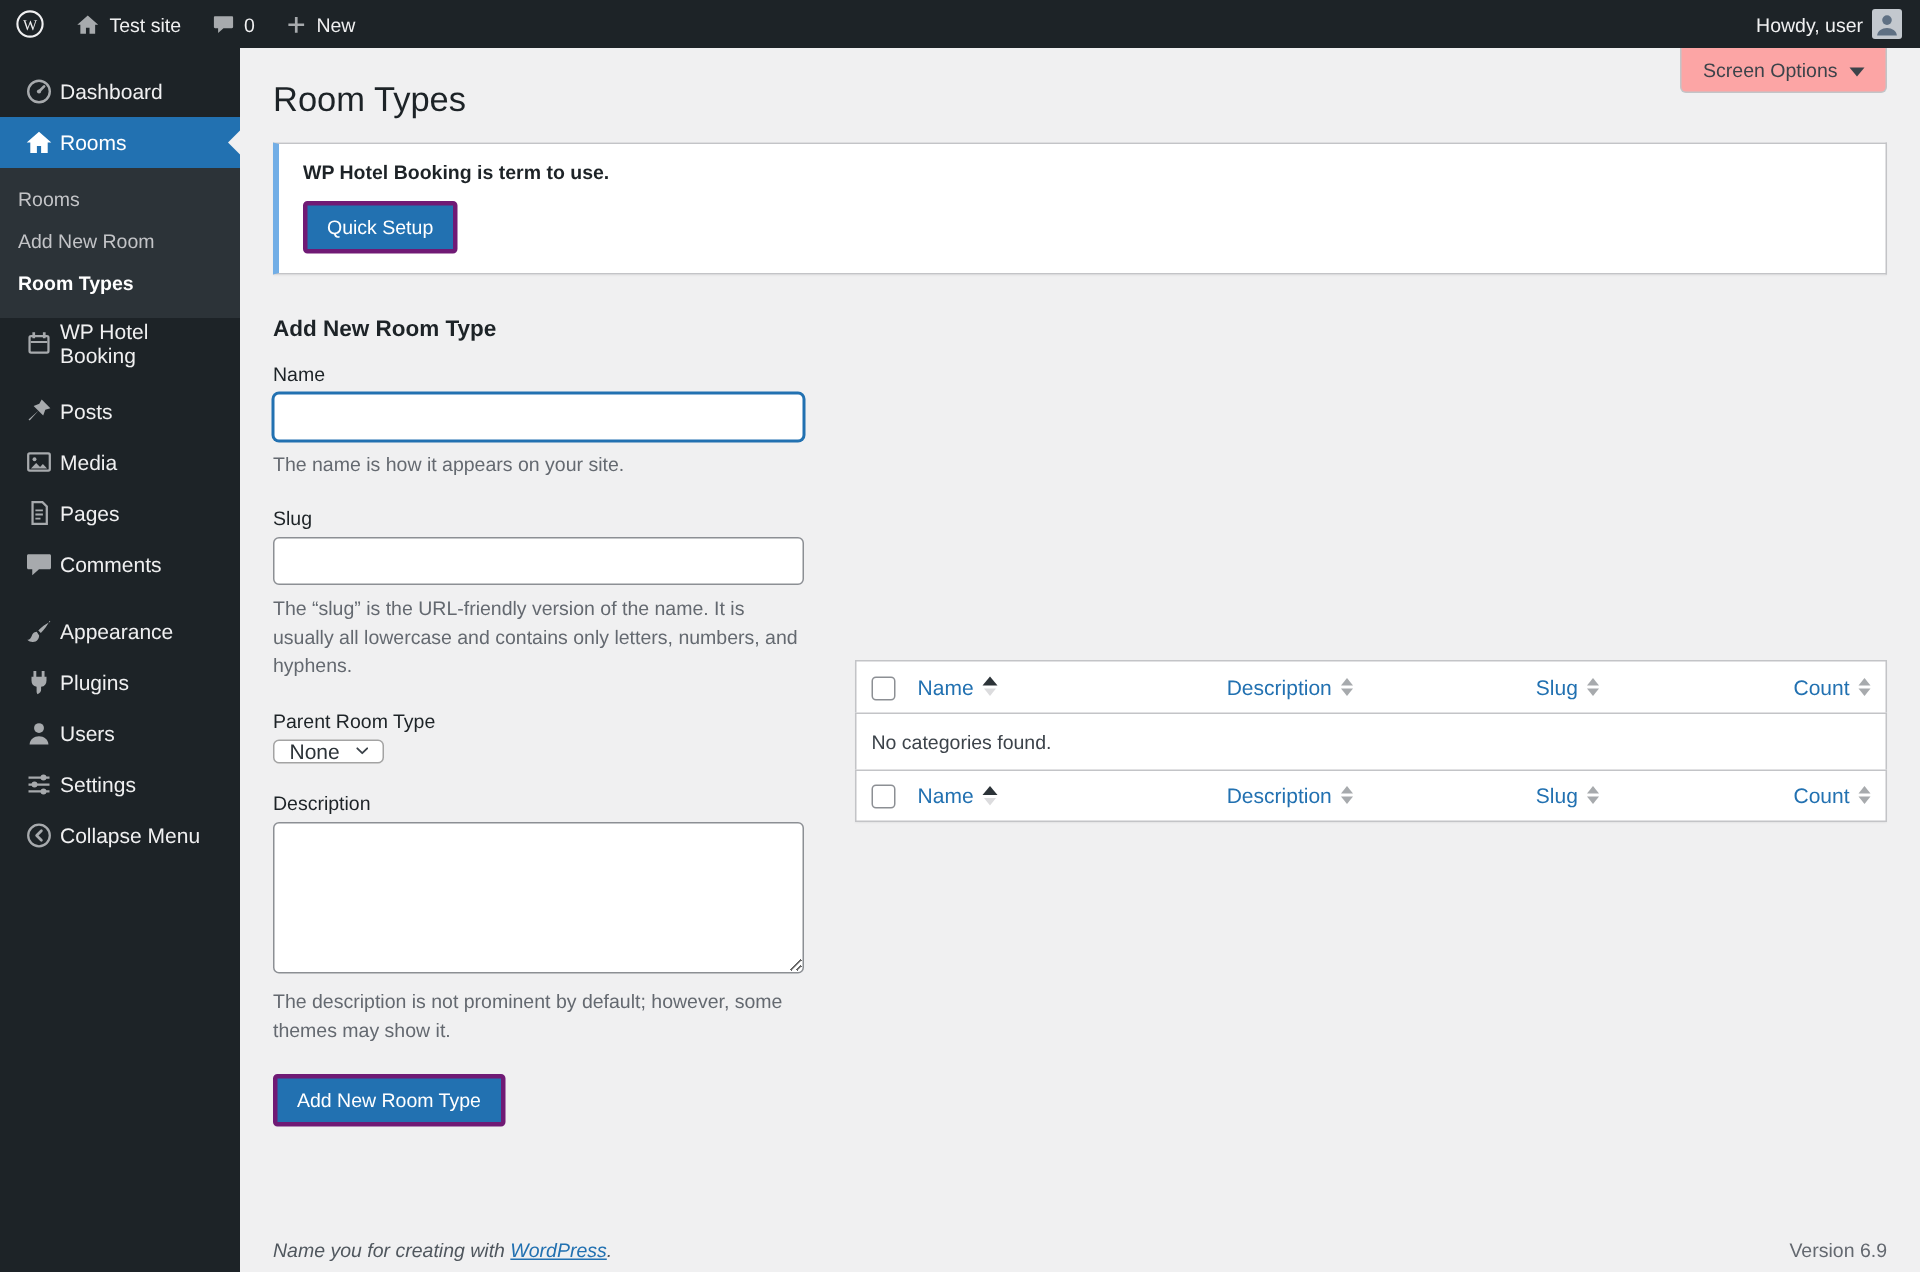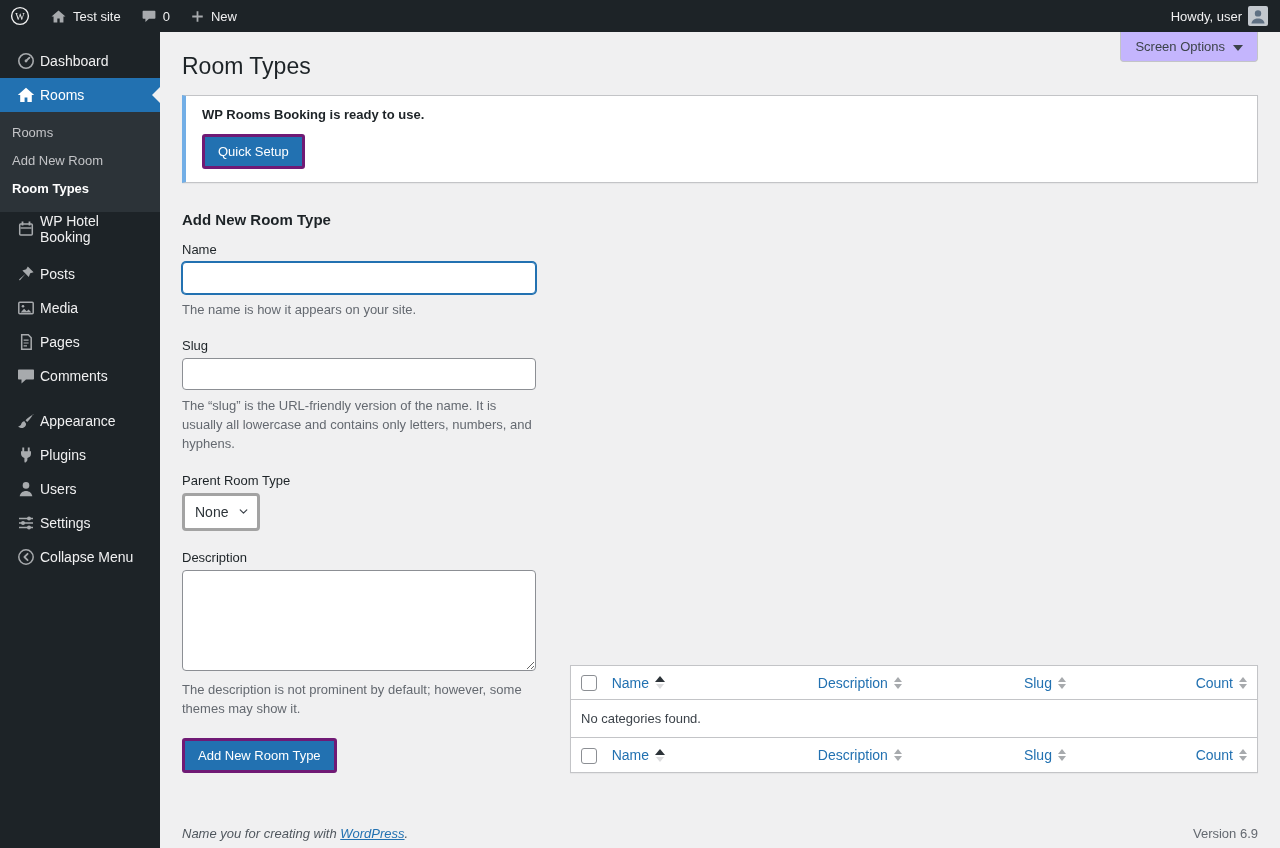--- a/index.html
+++ b/index.html
@@ -49,21 +49,21 @@
   }
   .submenu-item.current { color:#fff; font-weight:700; }
 
   
   .main {
     position:absolute; top:32px; left:160px; right:0; bottom:0;
     background:#f0f0f1;
   }
   .screen-options {
     position:absolute; top:0; right:22px;
-    background:#c4b5fd; border:1px solid #c3c4c7; border-top:none;
+    background:#fca5a5; border:1px solid #c3c4c7; border-top:none;
     border-radius:0 0 4px 4px; padding:7px 14px;
     display:flex; align-items:center; gap:8px;
     color:#3c434a; font-size:13px; cursor:pointer; z-index:10;
   }
   .so-arrow {
     width:0; height:0; border-left:5px solid transparent; border-right:5px solid transparent;
     border-top:6px solid #3c434a; margin-top:2px;
   }
   .wrap { padding:21px 22px 0; }
   h1.page-title { font-size:23px; font-weight:400; color:#1d2327; margin:0; line-height:1.2; }
@@ -74,21 +74,21 @@
     box-shadow:0 1px 1px rgba(0,0,0,.04);
     padding:11px 16px 13px;
   }
   .notice-message { font-weight:700; font-size:13px; color:#1d2327; margin:0 0 12px; }
   .btn-primary {
     display:inline-block; background:#2271b1; border:3px solid #701a75;
     color:#fff; font-size:13px; line-height:1; padding:8px 13px;
     border-radius:3px; cursor:pointer; font-family:inherit;
   }
 
-  .cols { display:flex; align-items:flex-end; }
+  .cols { display:flex; align-items:center; }
   .form-col { width:354px; flex:none; margin-right:34px; }
   .table-col { flex:1; margin-top:33px; }
 
   h2.section-title { font-size:15px; font-weight:700; color:#1d2327; margin:6px 0 14px; }
 
   .form-field { margin-bottom:19px; }
   .form-field label { display:block; margin-bottom:5px; color:#1d2327; font-size:13px; }
   .form-field input[type=text] {
     width:100%; height:32px; padding:0 8px; font-size:14px;
     border:1px solid #8c8f94; border-radius:4px; background:#fff; color:#2c3338;
@@ -99,22 +99,22 @@
   }
   .form-field textarea {
     width:100%; height:101px; padding:6px 8px; font-size:14px;
     border:1px solid #8c8f94; border-radius:4px; background:#fff; color:#2c3338;
     resize:both; font-family:inherit;
   }
   .help { margin:7px 0 0; color:#646970; font-size:13px; line-height:1.45; }
 
   .wp-select {
     display:inline-flex; align-items:center; gap:10px;
-    height:38px; padding:0 8px 0 10px;
-    border:3px solid #a3a3a3; border-radius:4px; background:#fff;
+    height:16px; padding:0 8px 0 10px;
+    border:1px solid #a3a3a3; border-radius:4px; background:#fff;
     font-size:14px; color:#2c3338; cursor:pointer;
   }
   .select-chevron { display:flex; align-items:center; color:#3c434a; }
 
   .submit-row { margin-top:12px; }
 
   
   table.term-table {
     width:100%; border-collapse:collapse; background:#fff;
     border:1px solid #c3c4c7; box-shadow:0 1px 1px rgba(0,0,0,.04);
@@ -345,21 +345,21 @@
 
   <div class="screen-options">
     <span>Screen Options</span>
     <span class="so-arrow"></span>
   </div>
 
   <div class="wrap">
     <h1 class="page-title">Room Types</h1>
 
     <div class="notice">
-      <p class="notice-message">WP Rooms Booking is ready to use.</p>
+      <p class="notice-message">WP Hotel Booking is term to use.</p>
       <button class="btn-primary">Quick Setup</button>
     </div>
 
     <div class="cols">
 
       <div class="form-col">
         <h2 class="section-title">Add New Room Type</h2>
 
         <div class="form-field">
           <label>Name</label>

